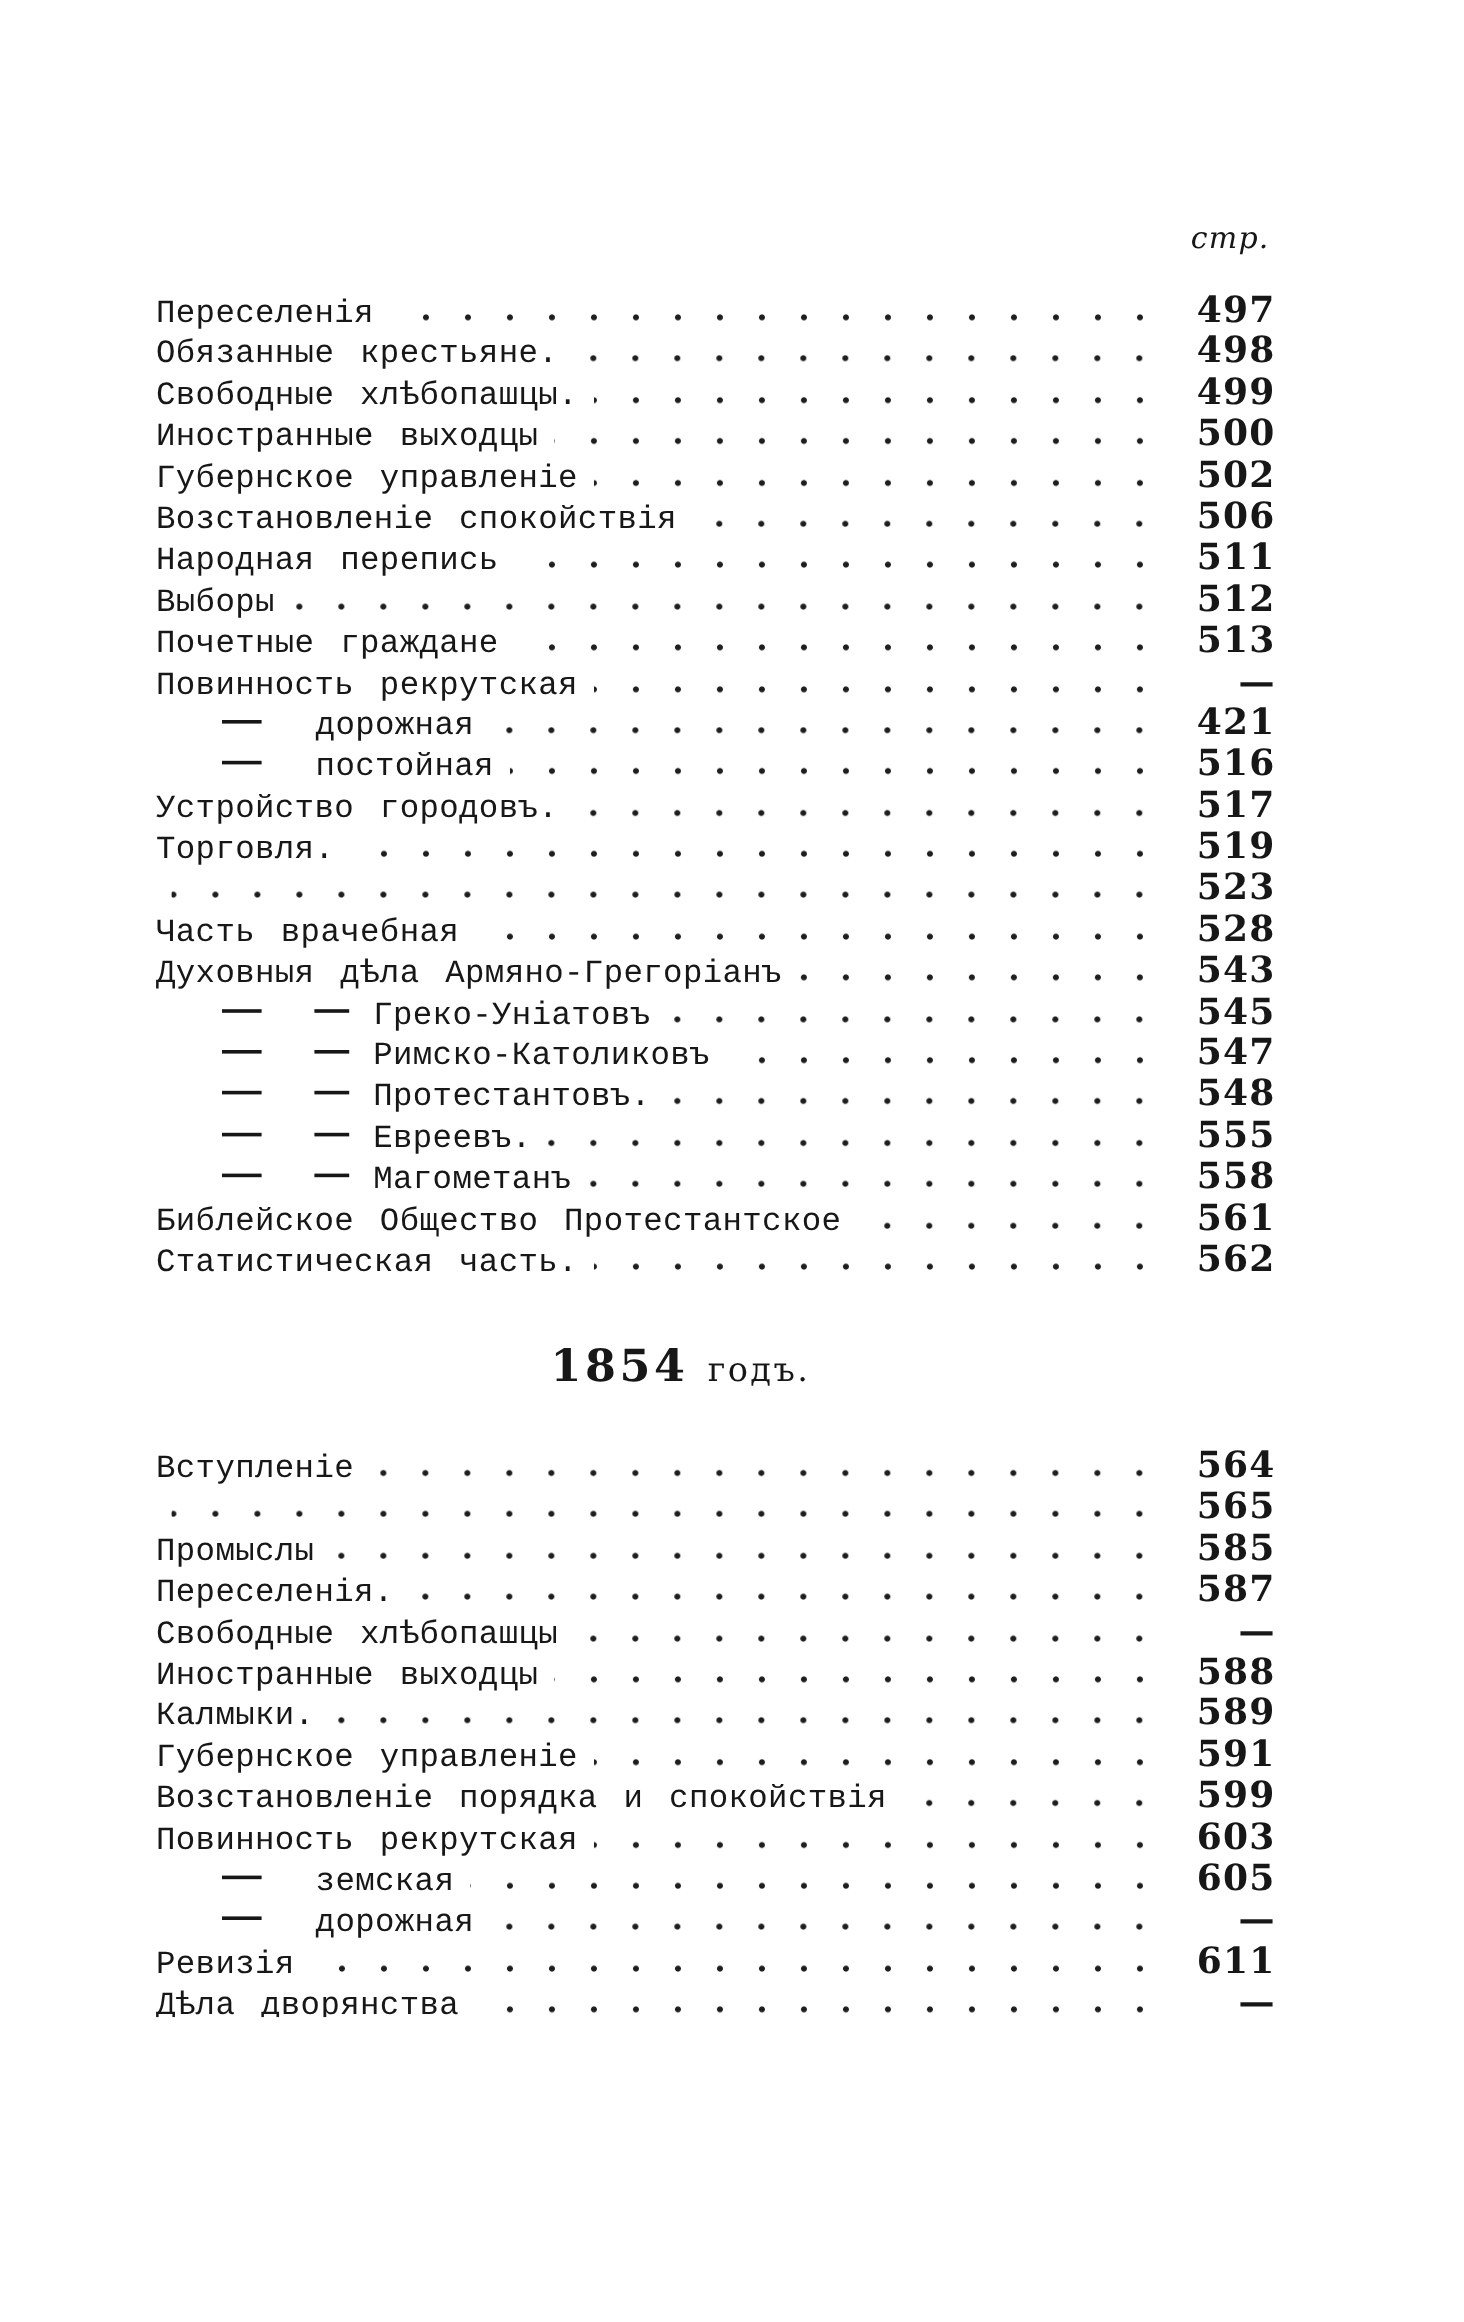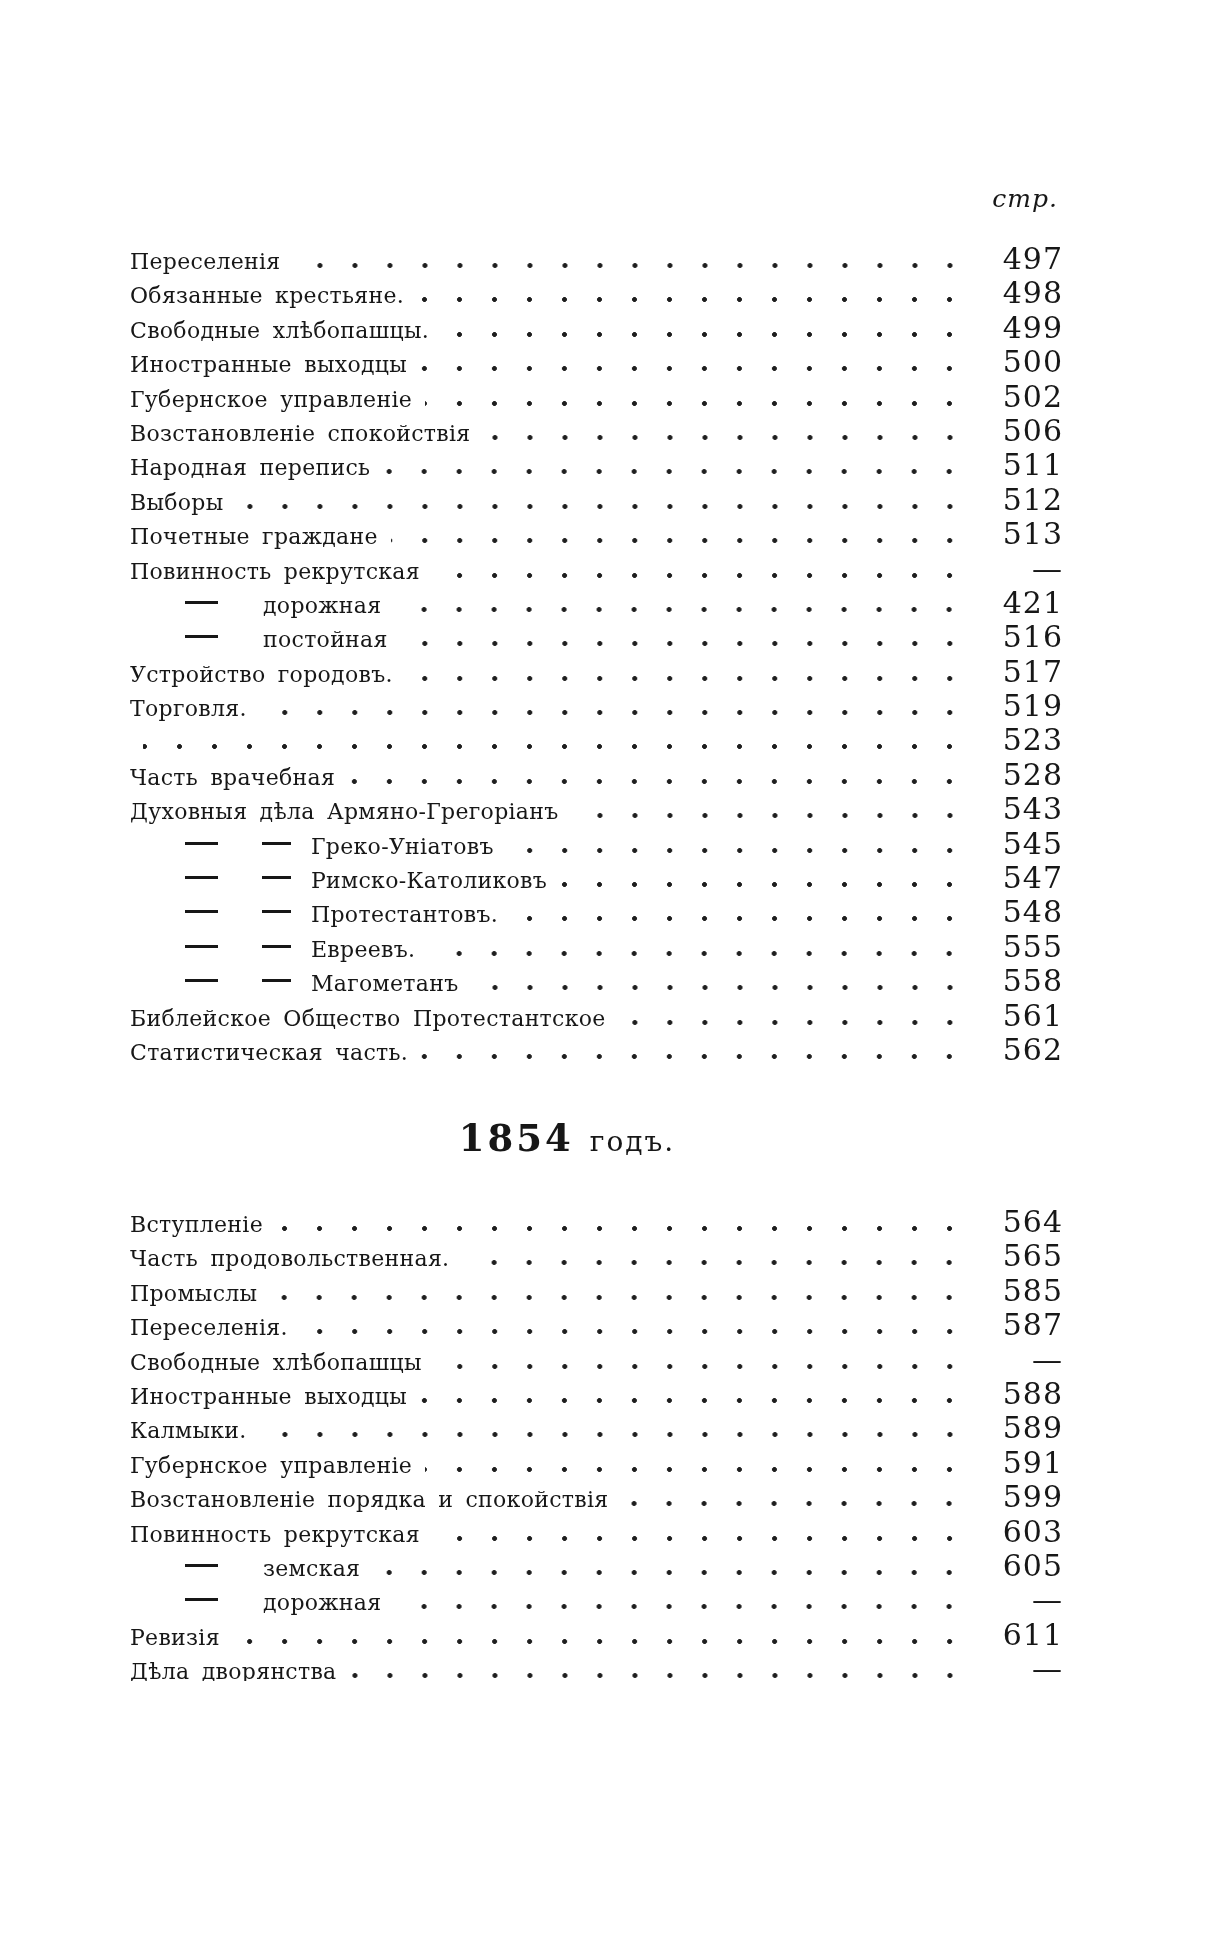--- a/index.html
+++ b/index.html
@@ -9,29 +9,29 @@
     font-family:"DejaVu Serif", serif; color:#171717; overflow:hidden;
   }
   .col-header {
     position:absolute; top:184px; right:162px;
     font-style:italic; font-size:25px; letter-spacing:1px;
   }
   .toc { position:absolute; left:130px; right:157px; }
   #section-0 { top:242px; }
   #section-1 { top:1205px; }
   .row { display:flex; align-items:baseline; height:34.4px; white-space:nowrap; }
-  .label { font-size:22px; line-height:34px; letter-spacing:0.3px; word-spacing:5px; flex:0 0 auto; }
+  .label { font-size:27px; line-height:34px; letter-spacing:0.3px; word-spacing:5px; flex:0 0 auto;font-family:Liberation Mono, monospace; }
   .leader {
     flex:1 1 auto; height:7px; margin-left:13px; margin-right:10px;
     background-image:radial-gradient(circle, #1e1e1e 2.1px, transparent 2.8px);
     background-size:35px 7px; background-repeat:repeat-x; background-position:right center;
   }
   .pagenum {
     flex:0 0 auto; width:86px; text-align:right;
-    font-size:30px; font-weight:normal; line-height:34px; letter-spacing:1px;
+    font-size:30px; font-weight:bold; line-height:34px; letter-spacing:1px;
   }
   .dash {
     display:inline-block; flex:0 0 auto; width:33px; height:0;
     border-top:3.5px solid #171717; position:relative; top:-9px;
   }
   .row > .dash:first-child { margin-left:55px; }
   .dash + .dash { margin-left:44px; width:29px; }
   .dash + .label { margin-left:45px;text-align:center; }
   .row[data-dashes="2"] .dash + .label { margin-left:20px; }
   .year-heading {
@@ -189,21 +189,20 @@
     <span class="year">1854</span><span class="word">годъ.</span>
   </div>
 
   <div class="toc" id="section-1">
       <div class="row" data-dashes="0">
         <span class="label">Вступленіе</span>
         <span class="leader"></span>
         <span class="pagenum">564</span>
       </div>
       <div class="row" data-dashes="0">
-        <span class="label">Часть продовольственная.</span>
         <span class="leader"></span>
         <span class="pagenum">565</span>
       </div>
       <div class="row" data-dashes="0">
         <span class="label">Промыслы</span>
         <span class="leader"></span>
         <span class="pagenum">585</span>
       </div>
       <div class="row" data-dashes="0">
         <span class="label">Переселенія.</span>

